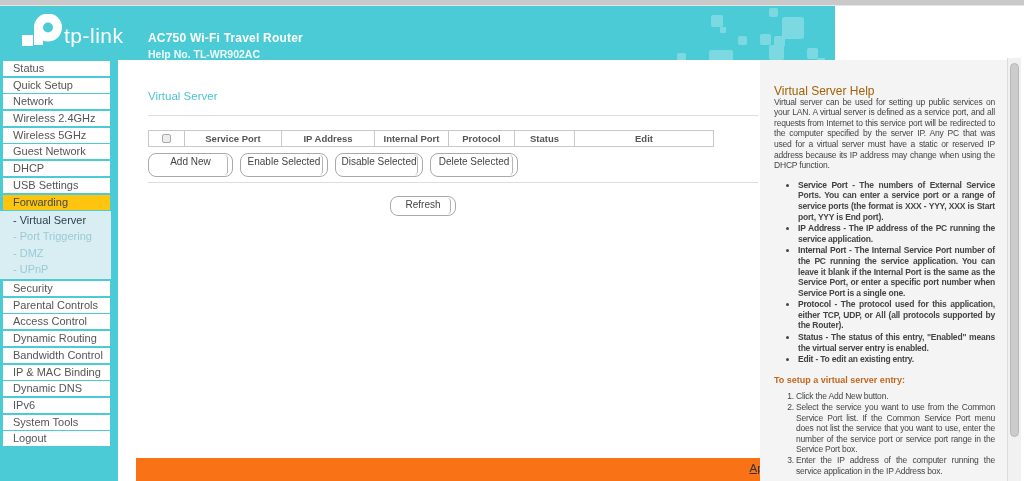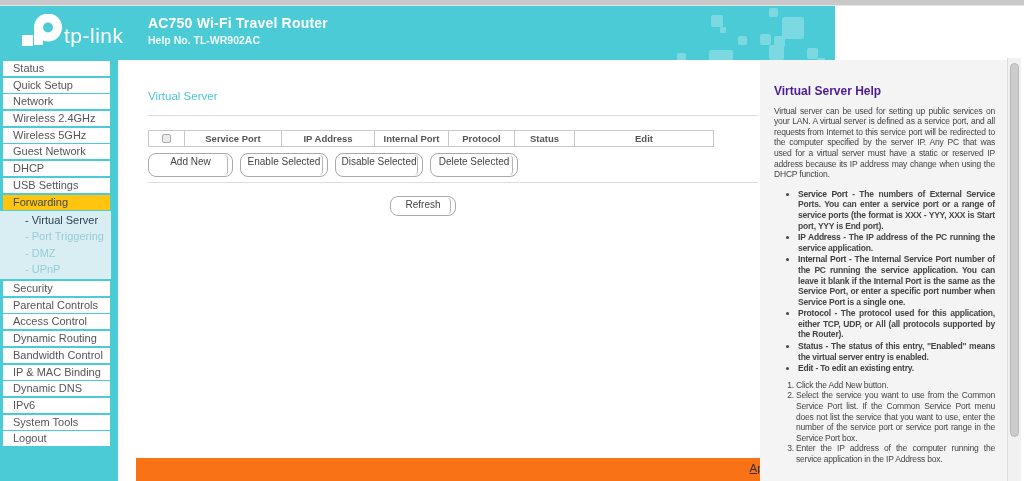--- a/index.html
+++ b/index.html
@@ -7,31 +7,31 @@
               font-family:"Liberation Sans","DejaVu Sans",sans-serif; }
   .screen { position:absolute; top:0; left:0; width:1024px; height:481px; background:#fff; }
 
   
   .top-strip { position:absolute; top:0; left:0; width:1024px; height:6px; background:#c9c9c9; border-bottom:1px solid #e6e6e6; }
 
   
   .header { position:absolute; top:6px; left:0; width:835px; height:54px; background:#4acbd6; overflow:hidden; }
   .logo { position:absolute; left:14px; top:8px; width:160px; height:40px; }
   .header-titles { position:absolute; left:148px; top:9px; color:#fff; }
-  .header-title { font-size:14px; font-weight:bold; letter-spacing:.2px; }
+  .header-title { font-size:12px; font-weight:bold; letter-spacing:.2px;margin-top:16px; }
   .header-model { font-size:10.5px; font-weight:bold; color:rgba(255,255,255,.92); margin-top:3px; }
   .mosaic { position:absolute; right:0; top:0; width:170px; height:54px; }
 
   
   .sidebar { position:absolute; top:60px; left:0; width:118px; height:421px; background:#4acbd6; padding-top:1px; }
   .side-item { height:15px; line-height:15px; margin:0 8px 1.7px 3px; background:#fff;
                font-size:11px; color:#555; padding-left:10px; cursor:pointer;
                white-space:nowrap; overflow:hidden; }
   .side-item.active { background:#ffc40d; color:#3e4a4d; }
-  .side-sub-block { background:#d9eef2; margin:0 7px 1.7px 0; padding:1px 0 2px 12px; }
+  .side-sub-block { background:#d9eef2; margin:0 7px 1.7px 0; padding:1px 0 2px 0; }
   .side-sub { height:16.3px; line-height:16.3px; font-size:11px; padding-left:13px; cursor:pointer;
               white-space:nowrap; overflow:hidden; }
   .side-sub.selected { color:#2b4254; }
   .side-sub.dim { color:#97ccd6; }
 
   
   .main { position:absolute; top:60px; left:118px; width:642px; height:398px; background:#fff;text-decoration:underline; }
   .page-title { position:absolute; left:30px; top:30px; font-size:11.5px; color:#4fc3d0; }
   .rule { position:absolute; left:30px; width:610px; height:0; border-top:1px solid #ddd; }
   .rule1 { top:55px; } .rule2 { top:122px; }
@@ -54,21 +54,21 @@
 
   .footer-strip { position:absolute; top:398px; left:18px; width:642px; height:23px; background:#f97316;
                   text-align:right; }
   .app-link { display:inline-block; margin:4px 8px 0 0; font-size:11.5px; color:#333;
               text-decoration:underline; cursor:pointer; }
 
   
   .help { position:absolute; top:60px; left:760px; width:247px; height:421px; background:#f4f4f4;
           padding:26px 12px 0 14px; overflow:hidden; color:#454545; }
   .help, .help p, .help li { font-size:8.5px; line-height:10.6px; letter-spacing:-0.2px; text-align:justify; }
-  .help-title { font-size:12px; font-weight:bold; color:#4c1d95; letter-spacing:0; margin-bottom:9px; text-align:left; }
+  .help-title { font-size:12px; font-weight:normal; color:#a16207; letter-spacing:0; text-align:left; }
   .help ul { margin:9px 0 0 24px;font-weight:bold; }
   .help ul li { margin-bottom:1px; }
   .help ol { margin:6px 0 0 22px; }
   .help b.term { color:#3c3c3c; }
   .sub-head { font-size:9px; font-weight:bold; color:#c2661e; margin-top:10px; letter-spacing:0; text-align:left; }
 
   
   .scrollbar { position:absolute; top:58px; left:1007px; width:14px; height:423px; background:#f1f1f1;
                border-left:1px solid #dcdcdc; }
   .thumb { position:absolute; top:5px; left:2px; width:9px; height:374px; background:#cccccc;
@@ -178,20 +178,21 @@
     <div class="help-title">Virtual Server Help</div>
     <p>Virtual server can be used for setting up public services on your LAN. A virtual server is defined as a service port, and all requests from Internet to this service port will be redirected to the computer specified by the server IP. Any PC that was used for a virtual server must have a static or reserved IP address because its IP address may change when using the DHCP function.</p>
     <ul>
       <li><b class="term">Service Port</b><span> - The numbers of External Service Ports. You can enter a service port or a range of service ports (the format is XXX - YYY, XXX is Start port, YYY is End port).</span></li>
       <li><b class="term">IP Address</b><span> - The IP address of the PC running the service application.</span></li>
       <li><b class="term">Internal Port</b><span> - The Internal Service Port number of the PC running the service application. You can leave it blank if the Internal Port is the same as the Service Port, or enter a specific port number when Service Port is a single one.</span></li>
       <li><b class="term">Protocol</b><span> - The protocol used for this application, either TCP, UDP, or All (all protocols supported by the Router).</span></li>
       <li><b class="term">Status</b><span> - The status of this entry, "Enabled" means the virtual server entry is enabled.</span></li>
       <li><b class="term">Edit</b><span> - To edit an existing entry.</span></li>
     </ul>
+    <div class="sub-head">To setup a virtual server entry:</div>
     <ol>
       <li>Click the Add New button.</li>
       <li>Select the service you want to use from the Common Service Port list. If the Common Service Port menu does not list the service that you want to use, enter the number of the service port or service port range in the Service Port box.</li>
       <li>Enter the IP address of the computer running the service application in the IP Address box.</li>
 
     </ol>
 
   </div>
 
   <div class="scrollbar">

